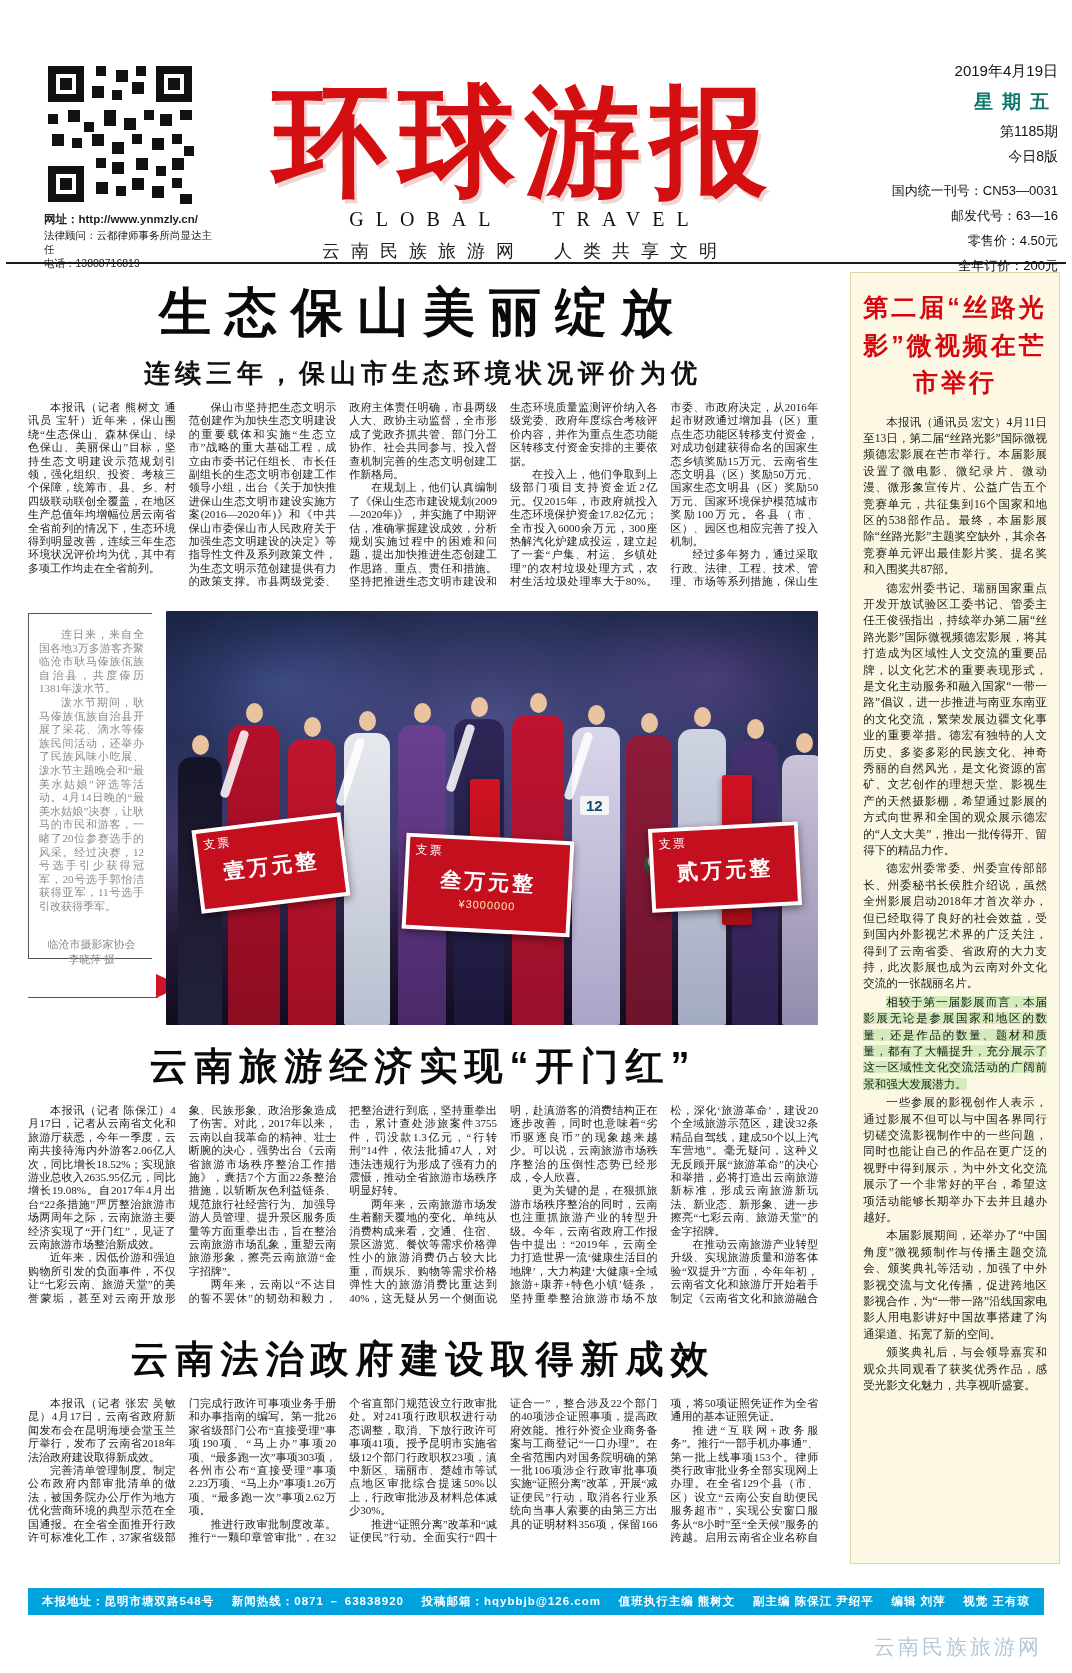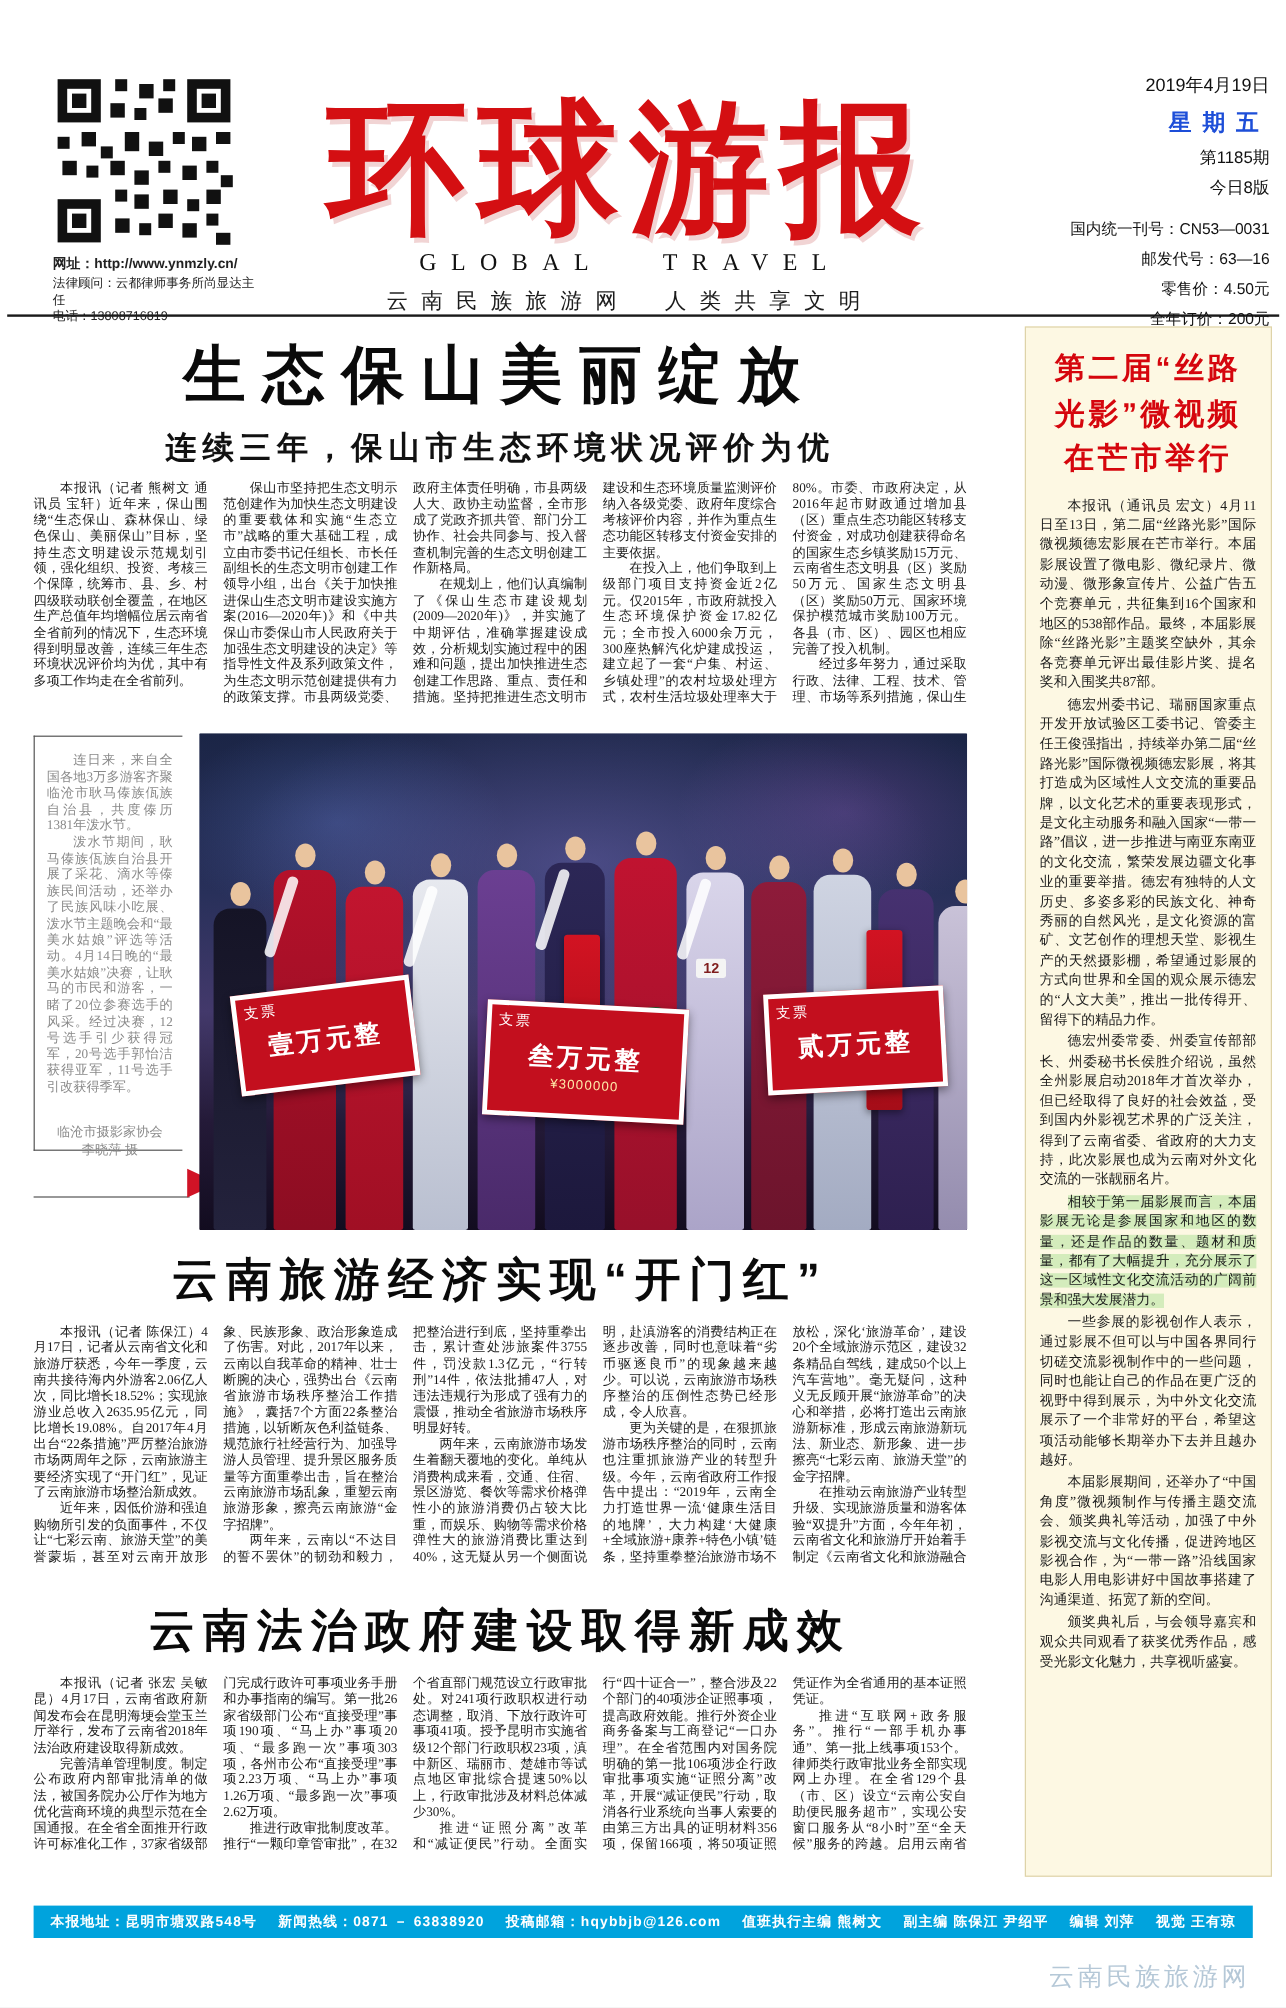--- a/index.html
+++ b/index.html
@@ -18,31 +18,31 @@
   .masthead-title { font-family:"DejaVu Serif", serif; font-weight:bold; font-size:116px; line-height:1.05;
       color:#d40f12; letter-spacing:10px; white-space:nowrap;
       text-shadow:3px 4px 0 rgba(190,60,60,.22); transform:scaleY(1.04); }
   .masthead-en { margin-top:6px; font-family:"Liberation Serif", serif; font-size:20px; letter-spacing:12px;
       word-spacing:34px; color:#111; }
   .masthead-slogan { margin-top:8px; font-size:18px; letter-spacing:11px; color:#1c1c1c; }
 
   .dateblock { position:absolute; right:14px; top:62px; width:250px; text-align:right;
       font-family:"Liberation Sans", sans-serif; color:#111; }
   .dateblock .date { font-size:15px; margin-bottom:8px; }
-  .dateblock .weekday { font-size:19px; font-weight:bold; color:#1d4ed8; letter-spacing:9px; margin-bottom:8px; }
+  .dateblock .weekday { font-size:19px; font-weight:bold; color:#0f766e; letter-spacing:9px; margin-bottom:8px; }
   .dateblock .issue, .dateblock .pages { font-size:14px; margin-bottom:7px; }
   .dateblock .pub { font-size:13px; margin-top:16px; margin-bottom:0; }
   .dateblock .pub div { margin-bottom:7px; }
 
   .header-rule { border:none; border-top:2px solid #1a1a1a; margin:0 6px; }
 
   
   .content { display:flex; align-items:flex-start; padding:8px 12px 0 28px; }
   .main-col { width:806px; }
-  .side-col { width:234px; margin-left:28px;padding-left:20px; }
+  .side-col { width:234px; margin-left:12px;padding-left:20px; }
 
   
   .headline-1 { font-family:"Liberation Sans", sans-serif; font-weight:900; font-size:52px; letter-spacing:14px;
       text-align:center; color:#0a0a0a; margin-top:6px; white-space:nowrap; }
   .subhead-1 { font-family:"Liberation Sans", sans-serif; font-weight:bold; font-size:26px; letter-spacing:5px;
       text-align:center; color:#111; margin-top:8px; margin-bottom:10px; }
   .body-cols { column-gap:13px; text-align:justify; color:#1a1a1a; overflow:hidden;
       font-size:11px; line-height:13.4px; }
   .body-cols p { text-indent:2em; }
   .cols5 { column-count:5; }
@@ -72,22 +72,22 @@
   .sash { position:absolute; top:26px; left:2px; width:9px; height:70px; background:rgba(255,255,255,.85);
       transform:rotate(18deg); border-radius:4px; }
   .check { position:absolute; border:4px solid #fff; background:#c30f1e; color:#fff;
       font-family:"Liberation Sans", sans-serif; box-shadow:0 3px 8px rgba(0,0,0,.45); padding:4px 6px; }
   .check .cq { font-size:12px; letter-spacing:2px; }
   .check .amt { font-size:21px; font-weight:900; text-align:center; letter-spacing:3px; margin-top:6px; }
   .check .num { font-size:11px; text-align:center; letter-spacing:1px; margin-top:3px; color:#ffe9a8; }
   .banner { position:absolute; width:30px; background:linear-gradient(180deg,#d21322,#a50d18);
       color:#ffd44d; writing-mode:vertical-rl; text-orientation:upright; font-weight:bold; font-size:15px;
       letter-spacing:4px; text-align:center; padding:10px 0; border-radius:3px; box-shadow:0 2px 6px rgba(0,0,0,.4); }
-  .num-badge { position:absolute; background:#f4f4f4; color:#7f1d1d; font-family:"Liberation Sans", sans-serif;
-      font-weight:bold; font-size:12px; padding:1px 6px; border-radius:2px;margin-top:24px; }
+  .num-badge { position:absolute; background:#f4f4f4; color:#0c4a6e; font-family:"Liberation Sans", sans-serif;
+      font-weight:bold; font-size:15px; padding:1px 6px; border-radius:2px;margin-top:24px; }
   .bouquet { position:absolute; width:34px; height:26px; border-radius:50%;
       background:radial-gradient(circle at 30% 40%, #f2a7c3 0 6px, transparent 7px),
                  radial-gradient(circle at 65% 30%, #e4425e 0 6px, transparent 7px),
                  radial-gradient(circle at 50% 70%, #f7f0ef 0 6px, transparent 7px),
                  radial-gradient(circle at 80% 65%, #e86a84 0 5px, transparent 6px),
                  #2c5b33; }
 
   
   .headline-2 { font-family:"Liberation Sans", sans-serif; font-weight:900; font-size:38px; letter-spacing:7px;
       text-align:center; color:#0a0a0a; margin:16px 0 12px 0; white-space:nowrap; }

